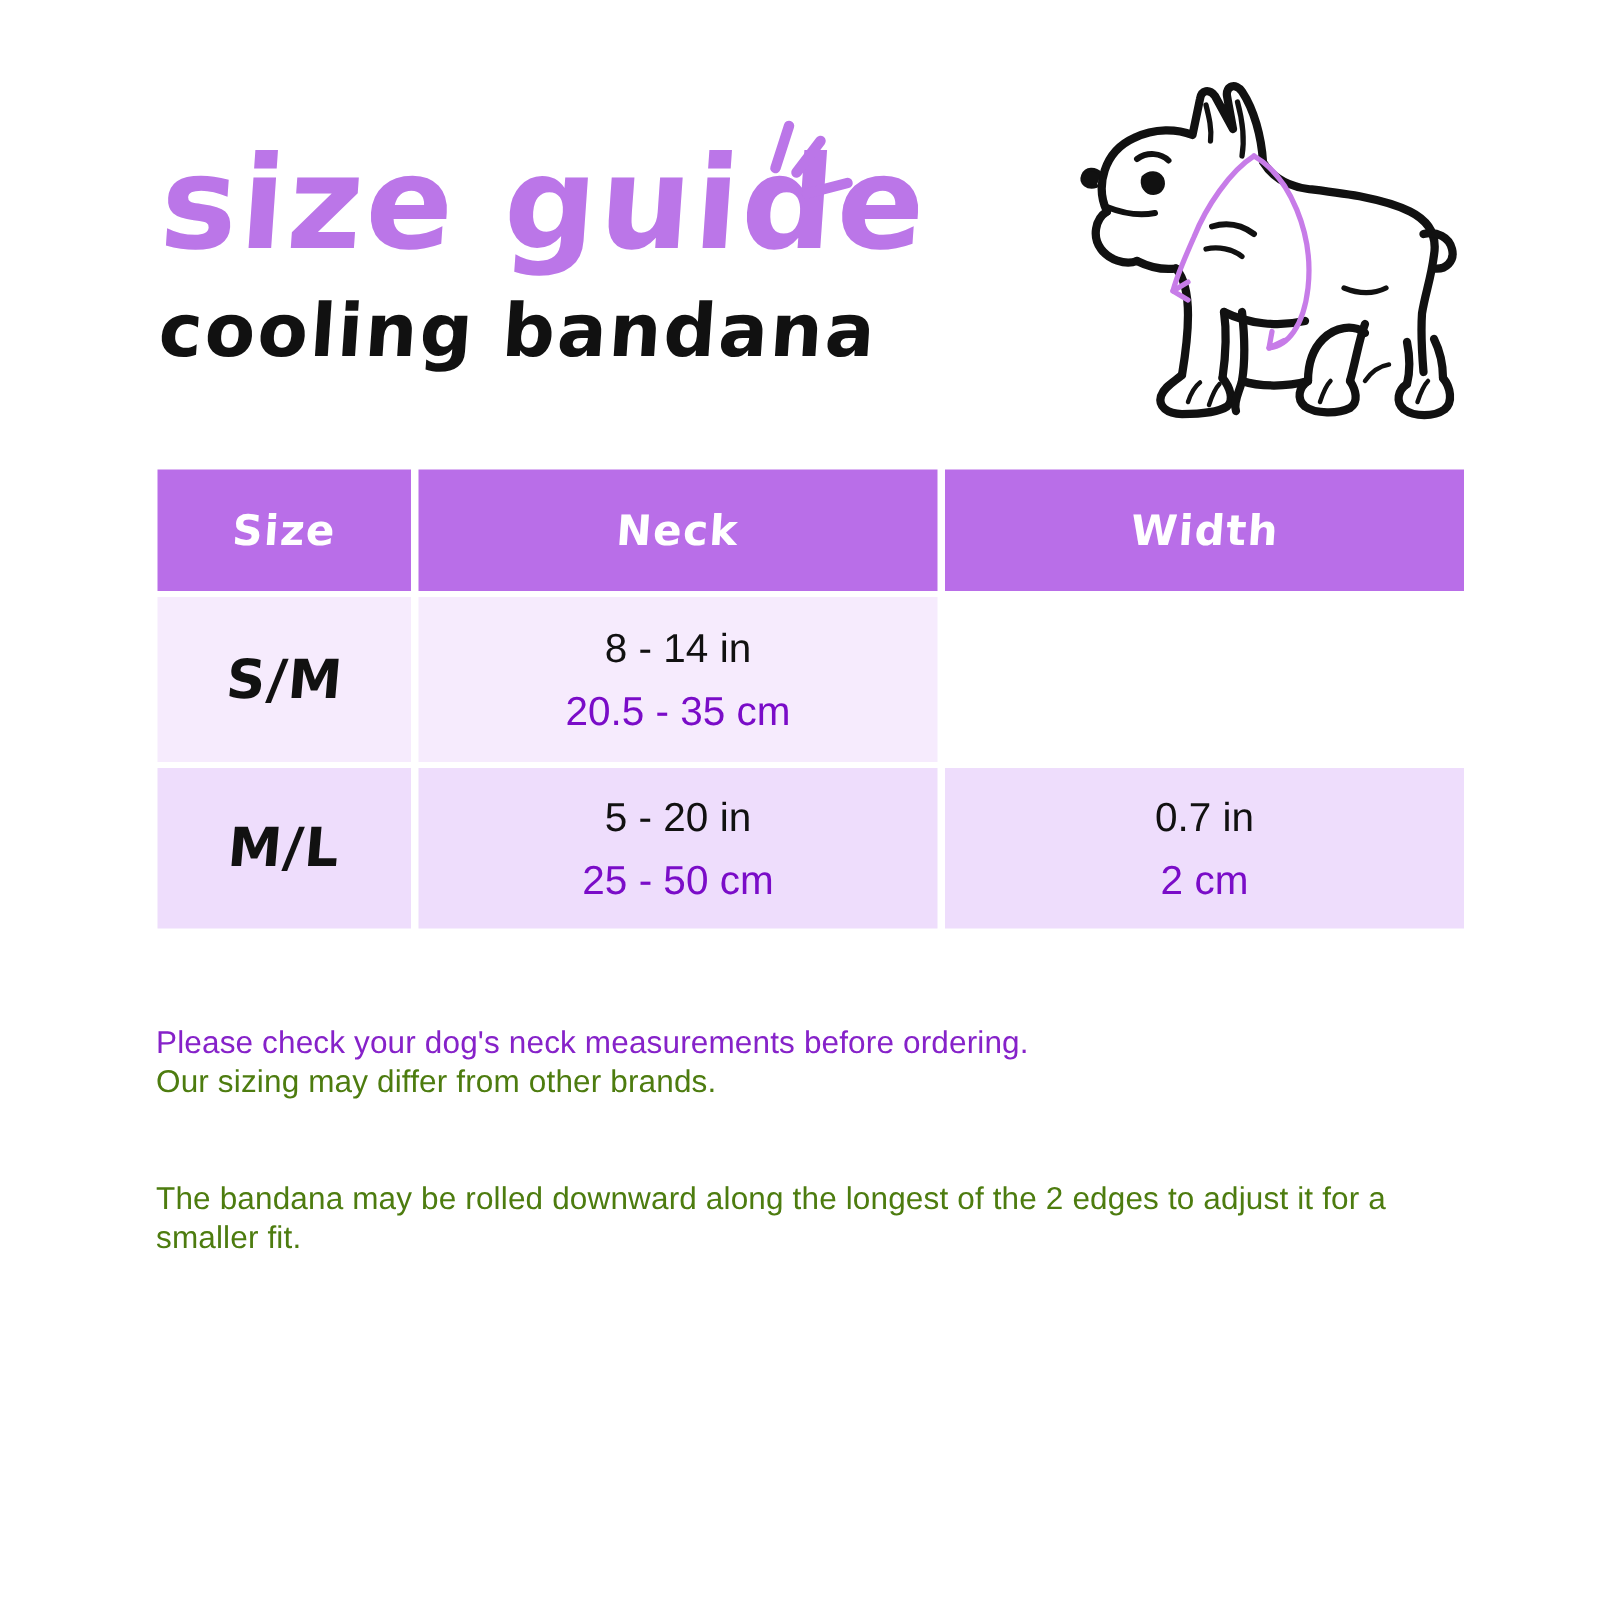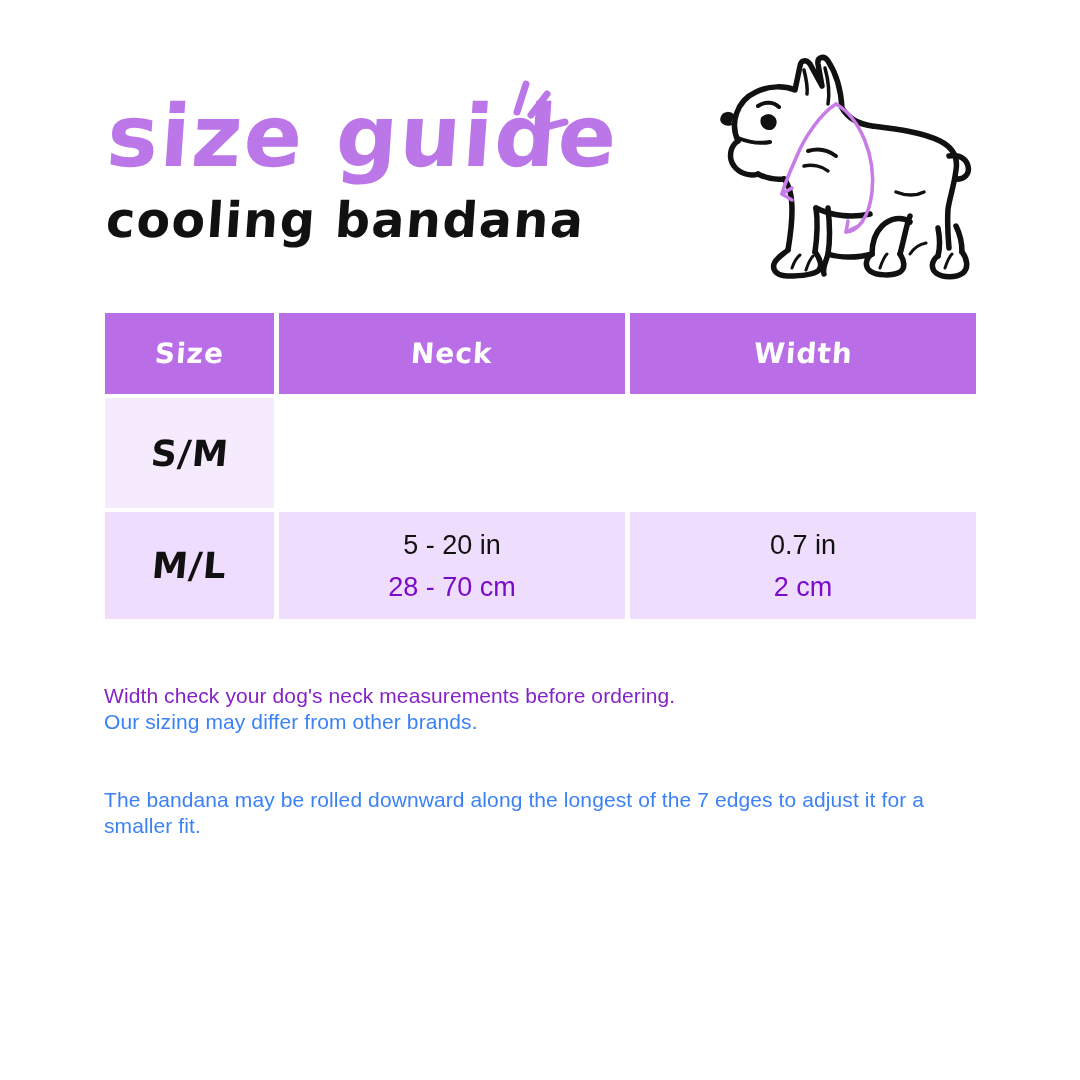--- a/index.html
+++ b/index.html
@@ -150,21 +150,21 @@
     position: absolute;
     left: 104px;
     top: 683px;
     width: 880px;
   }
 
   .note-p {
     font-family: "Liberation Sans", sans-serif;
     font-size: 21px;
     line-height: 26px;
-    color: #3b82f6;
+    color: #4d7c0f;
     letter-spacing: 0.1px;
   }
 
   .note-highlight { color: #8622c9; }
 
   .note-gap { height: 26px; }
 
   .note-block { margin-bottom: 0; }
 </style>
 </head>
@@ -295,44 +295,48 @@
       </div>
       <div class="cell col-width">
         <span class="head-label">Width</span>
       </div>
     </div>
 
     <div class="trow row-1">
       <div class="cell col-size">
         <span class="size-label">S/M</span>
       </div>
+      <div class="cell col-neck">
+        <span class="val-in">8 - 14 in</span>
+        <span class="val-cm">20.5 - 35 cm</span>
+      </div>
     </div>
 
     <div class="trow row-2">
       <div class="cell col-size">
         <span class="size-label">M/L</span>
       </div>
       <div class="cell col-neck">
         <span class="val-in">5 - 20 in</span>
-        <span class="val-cm">28 - 70 cm</span>
+        <span class="val-cm">25 - 50 cm</span>
       </div>
       <div class="cell col-width">
         <span class="val-in">0.7 in</span>
         <span class="val-cm">2 cm</span>
       </div>
     </div>
   </div>
 
   <div class="notes">
     <div class="note-block">
-      <p class="note-p note-highlight">Width check your dog's neck measurements before ordering.</p>
+      <p class="note-p note-highlight">Please check your dog's neck measurements before ordering.</p>
       <p class="note-p">Our sizing may differ from other brands.</p>
     </div>
 
     <div class="note-gap"></div>
 
 
     <div class="note-gap"></div>
 
-    <p class="note-p">The bandana may be rolled downward along the longest of the 7 edges to adjust it for a smaller fit.</p>
+    <p class="note-p">The bandana may be rolled downward along the longest of the 2 edges to adjust it for a smaller fit.</p>
   </div>
 
 </div>
 
 </body></html>

